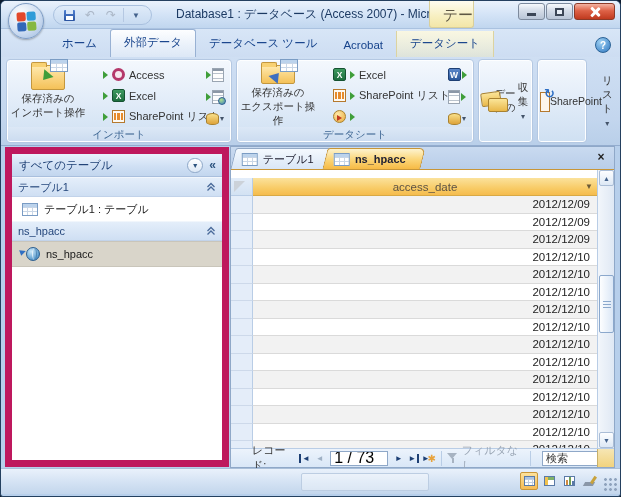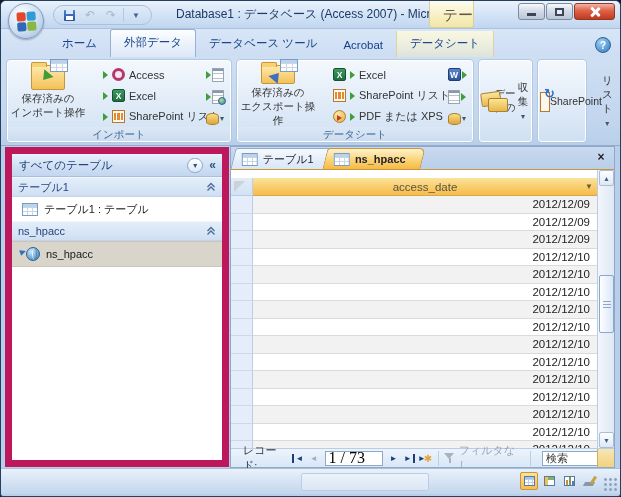--- a/index.html
+++ b/index.html
@@ -164,21 +164,21 @@
   .sarr { position:absolute; left:1px; width:15px; height:16px; border:1px solid #aabdd6; border-radius:2px;
     background:linear-gradient(#fdfeff,#dde8f5); font-size:7px; color:#44628c; text-align:center; line-height:15px; }
   #sarr-up { top:0; } #sarr-dn { bottom:0; }
   #sthumb { position:absolute; left:1px; top:105px; width:15px; height:58px; border:1px solid #8ba8cc; border-radius:2px;
     background:linear-gradient(to right,#fdfeff,#dbe7f6); }
   #sthumb:before { content:""; position:absolute; left:3px; top:25px; width:8px; height:7px;
     background:repeating-linear-gradient(#8ba8cc 0 1px,transparent 1px 3px); }
 
   
   #recbar { position:absolute; left:0; right:0; bottom:0; height:19px; display:flex; align-items:center;
-    background:linear-gradient(#ecf3fc,#d9e7f7); border-top:1px solid #b9cde6; font-size:11px; color:#333; padding-left:12px;font-family:Liberation Serif, serif; }
+    background:linear-gradient(#ecf3fc,#d9e7f7); border-top:1px solid #b9cde6; font-size:11px; color:#333; padding-left:21px; }
   .rb { display:flex; align-items:center; justify-content:center; width:16px; height:15px; font-size:8px; color:#1d3f74; }
   .rb.dis { color:#9fb0c4; }
   .bar-l { border-left:2px solid currentColor; padding-left:1px; }
   .bar-r { border-right:2px solid currentColor; padding-right:1px; }
   #rec-pos { width:58px; height:15px; border:1px solid #8fa8c8; background:#fff; font-size:16px; text-align:left; padding:0 3px; margin:0 3px; font-family:inherit; }
   .star { color:#e8a33d; font-size:10px; margin-left:-2px; }
   .vsep { width:1px; height:15px; background:#b9cde6; margin:0 5px; }
   #filter-sec { display:flex; align-items:center; gap:4px; color:#9aa6b5; }
   .funnel { position:relative; width:11px; height:10px; }
   .funnel:before { content:""; position:absolute; left:0; top:0; width:0; height:0;
@@ -335,21 +335,20 @@
               <i></i>
               <i></i>
               <i></i>
             </span>
             <span class="garr"></span>
           <span>SharePoint リスト</span>
         </div>
         <div class="sbtn">
           <span class="i-pdf"></span>
             <span class="garr"></span>
-          <span>PDF または XPS</span>
         </div>
       </div>
       <div class="minicol">
         <div class="mbtn">
             <span class="i-word">W</span>
             <span class="garr"></span>
           </div>
         <div class="mbtn">
             <span class="i-page"></span>
             <span class="garr"></span>

